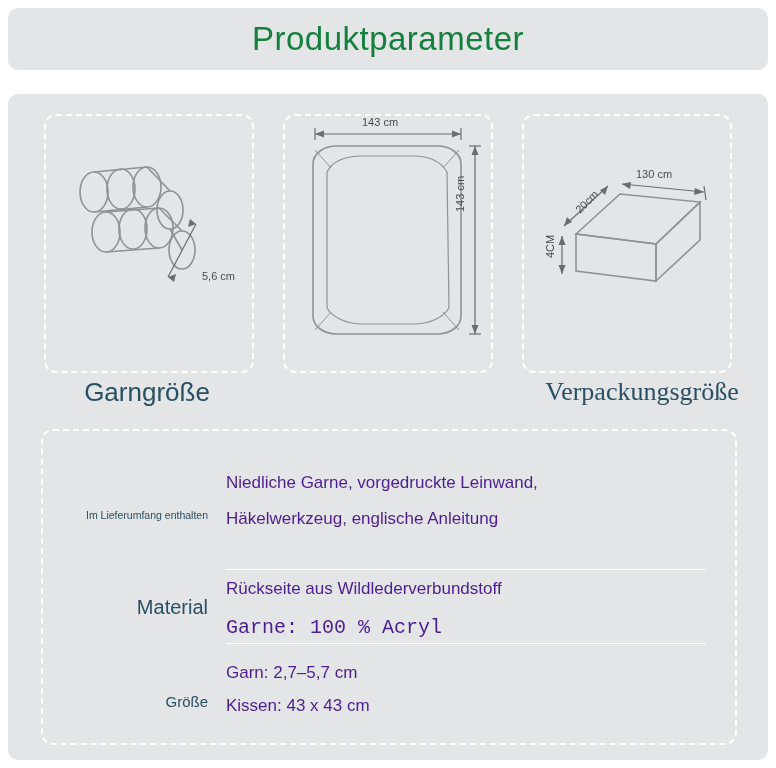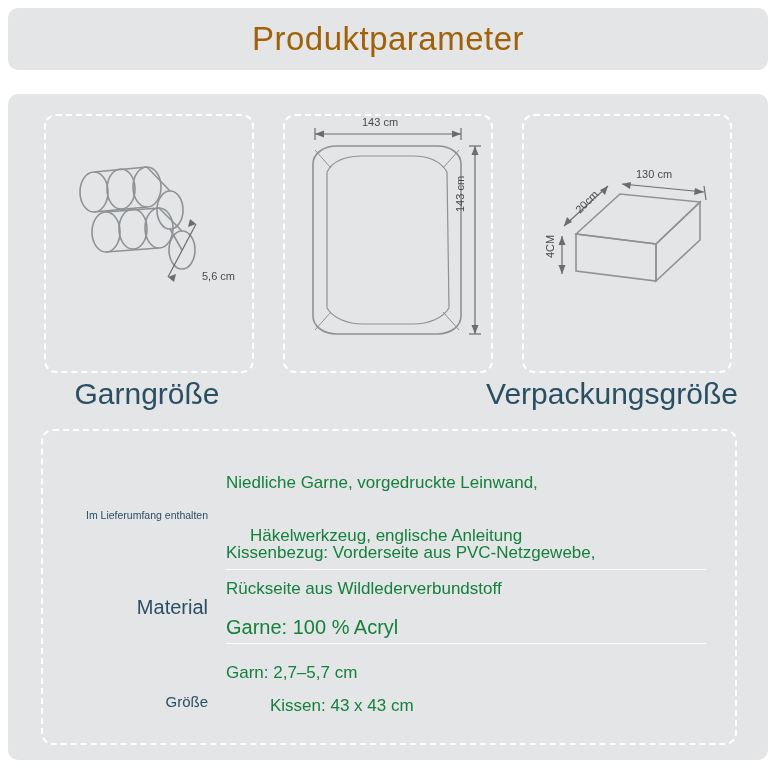--- a/index.html
+++ b/index.html
@@ -29,21 +29,21 @@
     width: 760px;
     height: 62px;
     background: #e3e5e6;
     border-radius: 10px;
     display: flex;
     align-items: center;
     justify-content: center;
   }
   .header-title {
     font-size: 33px;
-    color: #a16207;
+    color: #15803d;
     letter-spacing: 0.5px;
     font-weight: 400;
   }
 
   
   .panel {
     position: absolute;
     left: 8px;
     top: 94px;
     width: 760px;
@@ -71,26 +71,26 @@
   }
   .card.c1 { left: 36px; }
   .card.c2 { left: 275px; }
   .card.c3 { left: 514px; }
 
   .card-label {
     position: absolute;
     top: 283px;
     width: 260px;
     text-align: center;
-    font-size: 30px;
+    font-size: 26px;
     color: #2a4f63;
   }
   .card-label.l1 { left: 9px; }
   .card-label.l2 { left: 248px; }
-  .card-label.l3 { left: 474px; }
+  .card-label.l3 { left: 504px; font-family: Liberation Serif, serif; }
 
   .card svg { display: block; }
 
   .dim-text {
     font-size: 11px;
     fill: #4a4a4a;
     font-family: "Liberation Sans", sans-serif;
   }
 
   
@@ -123,34 +123,35 @@
   }
   .mat-label-size {
     left: 10px;
     top: 262px;
     width: 155px;
     font-size: 15px;
   }
   .mat-line {
     position: absolute;
     left: 183px;
-    color: #15803d;
+    color: #4c1d95;
     font-size: 17px;
     white-space: nowrap;
   }
   .mat-line.big {
     font-size: 20px;
+    font-family: Liberation Mono, monospace;
   }
   .line-1 { top: 42px; }
-  .line-2 { top: 95px; margin-left: 24px; }
+  .line-2 { top: 78px; }
   .line-3 { top: 112px; }
   .line-4 { top: 148px; }
   .line-5 { top: 185px; }
   .line-6 { top: 232px; }
-  .line-7 { top: 265px; margin-left: 44px; }
+  .line-7 { top: 265px; }
 
   .underline {
     position: absolute;
     left: 183px;
     height: 1px;
     background: #ffffff;
   }
   .ul-1 { top: 138px; width: 480px; }
   .ul-2 { top: 212px; width: 480px; }
 </style>
@@ -280,21 +281,20 @@
 
       <div class="mat-left mat-label-included">Im Lieferumfang enthalten</div>
       <div class="mat-left mat-label-material">Material</div>
       <div class="mat-left mat-label-size">Größe</div>
 
       <div class="mat-line line-1">Niedliche Garne, vorgedruckte Leinwand,</div>
       <div class="mat-line line-2">Häkelwerkzeug, englische Anleitung</div>
 
       <div class="underline ul-1"></div>
 
-      <div class="mat-line line-3">Kissenbezug: Vorderseite aus PVC-Netzgewebe,</div>
       <div class="mat-line line-4">Rückseite aus Wildlederverbundstoff</div>
       <div class="mat-line big line-5">Garne: 100 % Acryl</div>
 
       <div class="underline ul-2"></div>
 
       <div class="mat-line line-6">Garn: 2,7–5,7 cm</div>
       <div class="mat-line line-7">Kissen: 43 x 43 cm</div>
     </div>
 
   </div>

